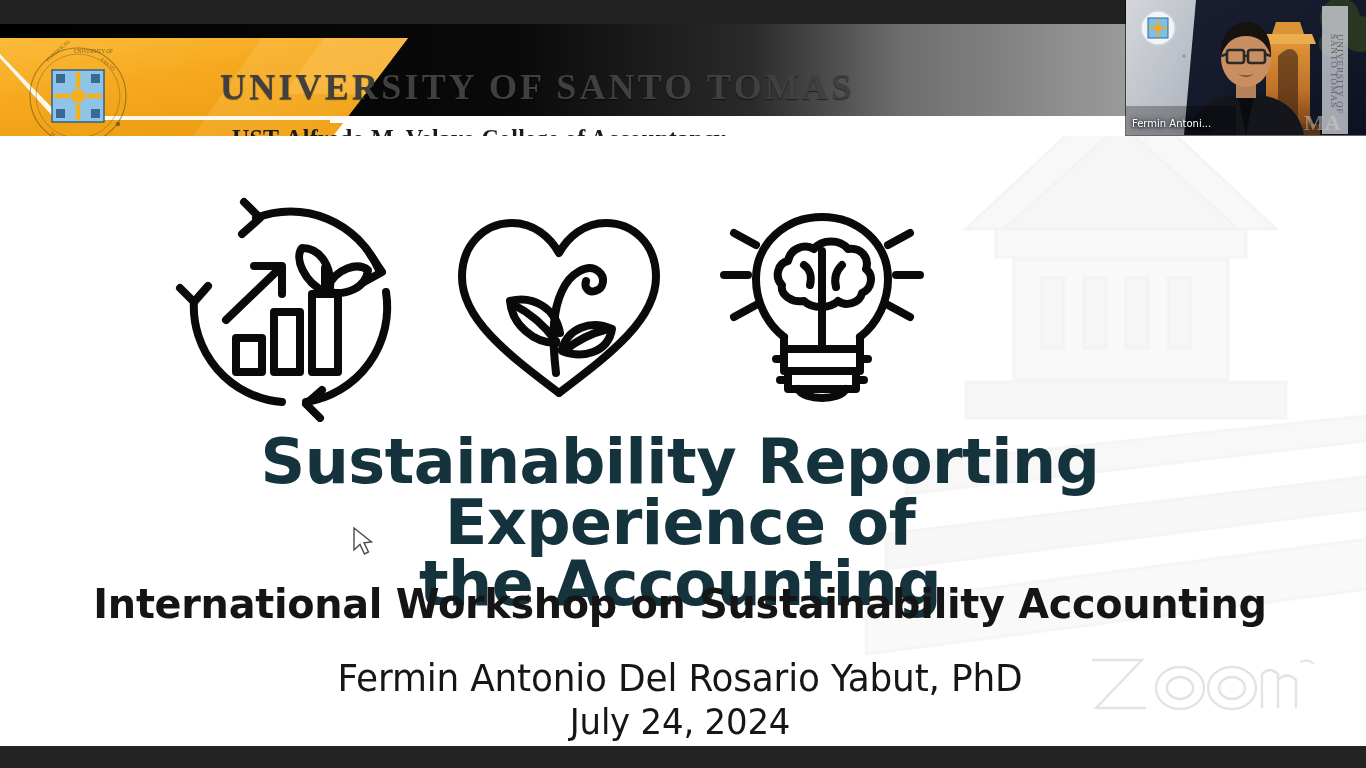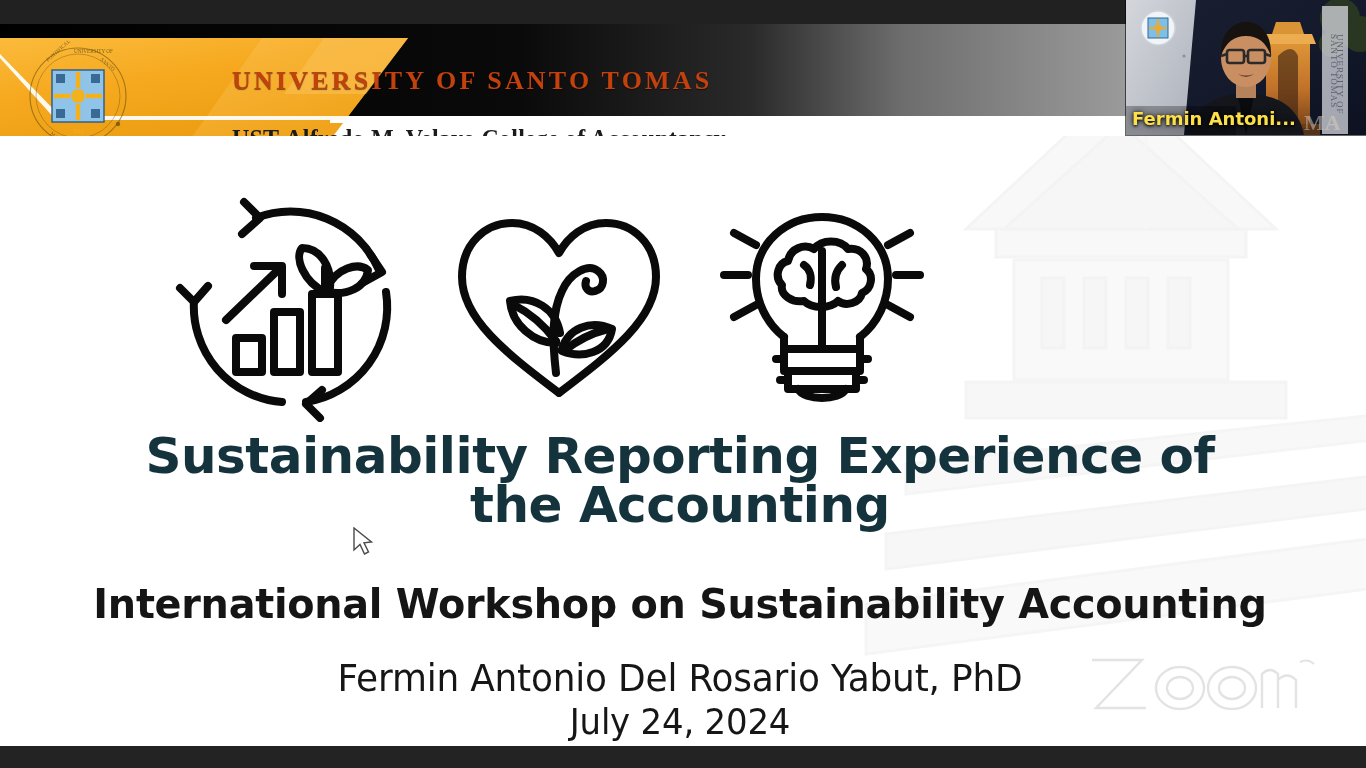--- a/index.html
+++ b/index.html
@@ -60,27 +60,27 @@
     left: 0;
     top: 0;
     width: 1366px;
     height: 112px;
     overflow: hidden;
   }
   #ust-header svg { display: block; }
 
   .hdr-title {
     position: absolute;
-    left: 232px;
+    left: 220px;
     top: 42px;
     font-family: "Liberation Serif", serif;
-    font-size: 26px;
+    font-size: 36px;
     font-weight: 700;
     letter-spacing: 3.2px;
-    color: #c2410c;
+    color: #404040;
     white-space: nowrap;
     text-shadow: 0 1px 1px rgba(0,0,0,0.55);
   }
   .hdr-subtitle {
     position: absolute;
     left: 232px;
     top: 101px;
     font-family: "Liberation Serif", serif;
     font-size: 25px;
     font-weight: 700;
@@ -106,21 +106,21 @@
   #icon-row svg { display: block; }
 
   
   #main-title {
     position: absolute;
     left: 60px;
     top: 408px;
     width: 1240px;
     text-align: center;
     font-family: "DejaVu Sans", sans-serif;
-    font-size: 50px;
+    font-size: 62px;
     font-weight: bold;
     line-height: 0.98;
     letter-spacing: -0.5px;
     color: #15333c;
   }
   #main-title .ln2 { display: block; }
 
   #workshop-subtitle {
     position: absolute;
     left: 60px;
@@ -175,23 +175,23 @@
     overflow: hidden;
     background: #12131d;
     box-shadow: 0 0 0 1px rgba(0,0,0,0.6);
   }
   #video-tile svg { display: block; }
   #video-name {
     position: absolute;
     left: 6px;
     bottom: 6px;
     font-family: "DejaVu Sans", sans-serif;
-    font-size: 18px;
-    font-weight: 700;
-    color: #fde047;
+    font-size: 10px;
+    font-weight: 400;
+    color: #ffffff;
     text-shadow: 0 1px 3px rgba(0,0,0,0.95), 0 0 6px rgba(0,0,0,0.85);
     white-space: nowrap;
   }
 
   
   #bottom-bar {
     position: absolute;
     left: 0;
     bottom: 0;
     width: 1366px;

